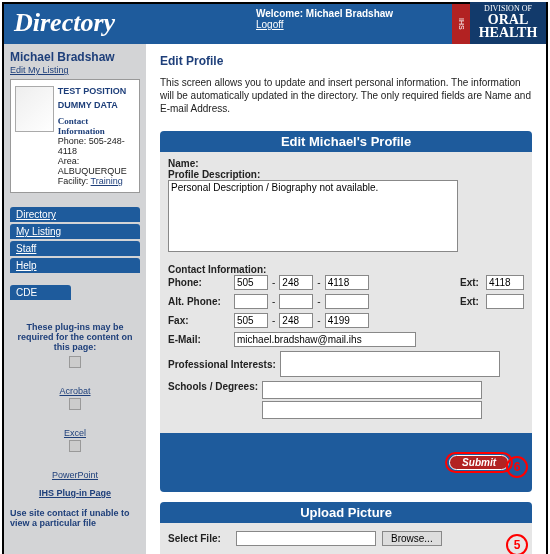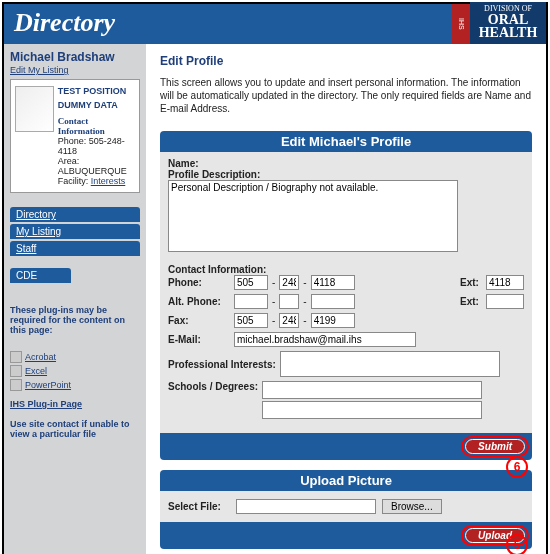--- a/index.html
+++ b/index.html
@@ -20,56 +20,60 @@
 .editlink { color: #1E3F7A; text-decoration: underline; font-size: 9px; display: inline-block; margin-bottom: 4px; }
 .card { background: #fff; border: 1px solid #999; padding: 6px 4px; font-size: 9px; color: #222; display: flex; gap: 4px; }
 .photo { width: 46px; height: 46px; border: 1px solid #aaa; background: linear-gradient(135deg,#eee,#fff); }
 .card .ttl { font-weight: bold; color: #1E3F7A; margin-bottom: 4px; }
 .card .ci { font-weight: bold; color: #1E3F7A; margin-top: 6px; font-family: Liberation Serif, serif; }
 .card a { color: #1E3F7A; text-decoration: underline; }
 .nav { margin-top: 14px; }
 .nav-item { background: #1E5B9C; color: #fff; font-size: 10px; padding: 2px 6px; margin-bottom: 2px; border-radius: 3px 3px 0 0; text-decoration: underline; cursor: pointer; }
 .nav-cde { background: #1E5B9C; color: #fff; font-size: 10px; padding: 2px 6px; margin-top: 12px; border-radius: 3px 3px 0 0; width: 61px; }
 .plugins { margin-top: 22px; font-size: 9px; color: #1E3F7A; }
-.plugins .hd { font-weight: bold; margin-bottom: 16px; }
-.plugins a { color: #1E3F7A; text-decoration: underline; display: flex; align-items: center; gap: 3px; margin-bottom: 2px; }
+.plugins .hd { font-weight: bold; margin-bottom: 4px; text-align: center; }
+.plugins a { color: #1E3F7A; text-decoration: underline; display: flex; align-items: center; gap: 18px; margin-bottom: 2px; flex-direction: column; }
 .plugins .picon { width: 12px; height: 12px; background: #ccc; display: inline-block; border: 1px solid #999; }
 .plugins .page { font-weight: bold; margin-top: 8px; text-decoration: underline; }
 .plugins .hint { font-weight: bold; margin-top: 10px; }
 .main { flex: 1; padding: 10px 14px; background: #fff; }
 .main h2 { font-size: 12px; color: #1E3F7A; font-weight: bold; margin-bottom: 8px; }
 .desc { font-size: 10px; color: #222; margin-bottom: 16px; line-height: 1.3; }
 .panel { border: 0; margin-bottom: 10px; }
 .panel-head { background: #1E5B9C; color: #fff; font-weight: bold; text-align: center; font-size: 13px; padding: 3px 0; border-radius: 4px 4px 0 0; }
 .panel-body { background: #E6E6E6; padding: 6px 8px 10px 8px; }
 .row { display: flex; align-items: center; margin-bottom: 4px; gap: 4px; font-size: 10px; color: #222; }
 .row label, .lbl { font-weight: bold; font-size: 10px; color: #222; min-width: 62px; }
 input[type=text], textarea, select.sel { font-size: 10px; font-family: inherit; border: 1px solid #888; background: #fff; padding: 1px 2px; }
 .first { width: 78px; } .middle { width: 60px; } .last { width: 88px; }
 .suffix { width: 26px; }
 textarea { width: 290px; height: 72px; resize: none; }
-.phone-a { width: 34px; } .phone-b { width: 20px; } .phone-c { width: 44px; } .ext { width: 38px; }
+.phone-a { width: 34px; } .phone-b { width: 34px; } .phone-c { width: 44px; } .ext { width: 38px; }
 .email { width: 182px; }
 .wide { width: 220px; height: 18px; }
-.btnbar { background: #1E5B9C; padding: 3px; text-align: right; border-radius: 0 0 4px 4px; margin-top: 0; display:flex; justify-content:flex-end; align-items:flex-end; }
+.btnbar { background: #1E5B9C; padding: 19px; text-align: right; border-radius: 0 0 4px 4px; margin-top: 0; display:flex; justify-content:flex-end; align-items:flex-end; }
 .btn { background: #B22222; color: #fff; font-style: italic; font-weight: bold; font-size: 10px; border: 1px solid #fff; padding: 1px 12px; border-radius: 8px; cursor: pointer; }
 .panel2-body { background: #E6E6E6; padding: 8px; display: flex; align-items: center; gap: 6px; }
 .fileinput { width: 140px; }
 .browse { font-size: 10px; padding: 1px 8px; background: #DDD; border: 1px solid #888; cursor: pointer; }
 .callout { position: absolute; width: 22px; height: 22px; border: 2px solid red; border-radius: 50%; color: red; font-size: 12px; text-align: center; line-height: 18px; font-weight: bold; background: rgba(255,255,255,0); }
 .wrap { position: relative; }
 .circled { border: 2px solid red; border-radius: 14px; padding: 1px 2px; display:inline-block; }
 </style>
 </head>
 <body>
 
 <div class="frame wrap">
 
   <div class="header">
     <div class="brand">Directory</div>
+    <div class="welcome">
+      <span class="bold"><span>Welcome: </span><span>Michael Bradshaw</span></span><br>
+      <a href="#">Logoff</a>
+    </div>
     <div class="logo">
       <div class="ihs">IHS</div>
       <div class="oralh">
         <div>DIVISION OF</div>
         <div class="big">ORAL</div>
         <div class="big">HEALTH</div>
       </div>
     </div>
   </div>
 
@@ -79,28 +83,29 @@
       <div class="profile-name">Michael Bradshaw</div>
       <a href="#" class="editlink">Edit My Listing</a>
       <div class="card">
         <div class="photo"></div>
         <div>
           <div class="ttl">TEST POSITION</div>
           <div class="ttl">DUMMY DATA</div>
           <div class="ci">Contact Information</div>
           <div><span>Phone:</span> <span>505-248-4118</span></div>
           <div><span>Area:</span> <span>ALBUQUERQUE</span></div>
-          <div><span>Facility:</span> <a href="#">Interests</a></div>
+          <div><span>Facility:</span> <a href="#">Training</a></div>
         </div>
       </div>
 
       <div class="nav">
         <div class="nav-item">Directory</div>
         <div class="nav-item">My Listing</div>
         <div class="nav-item">Staff</div>
+        <div class="nav-item">Help</div>
       </div>
       <div class="nav-cde">CDE</div>
 
       <div class="plugins">
         <div class="hd">These plug-ins may be required for the content on this page:</div>
         <a href="#">
             <span class="picon"></span>
             <span>Acrobat</span>
           </a>
         <a href="#">

